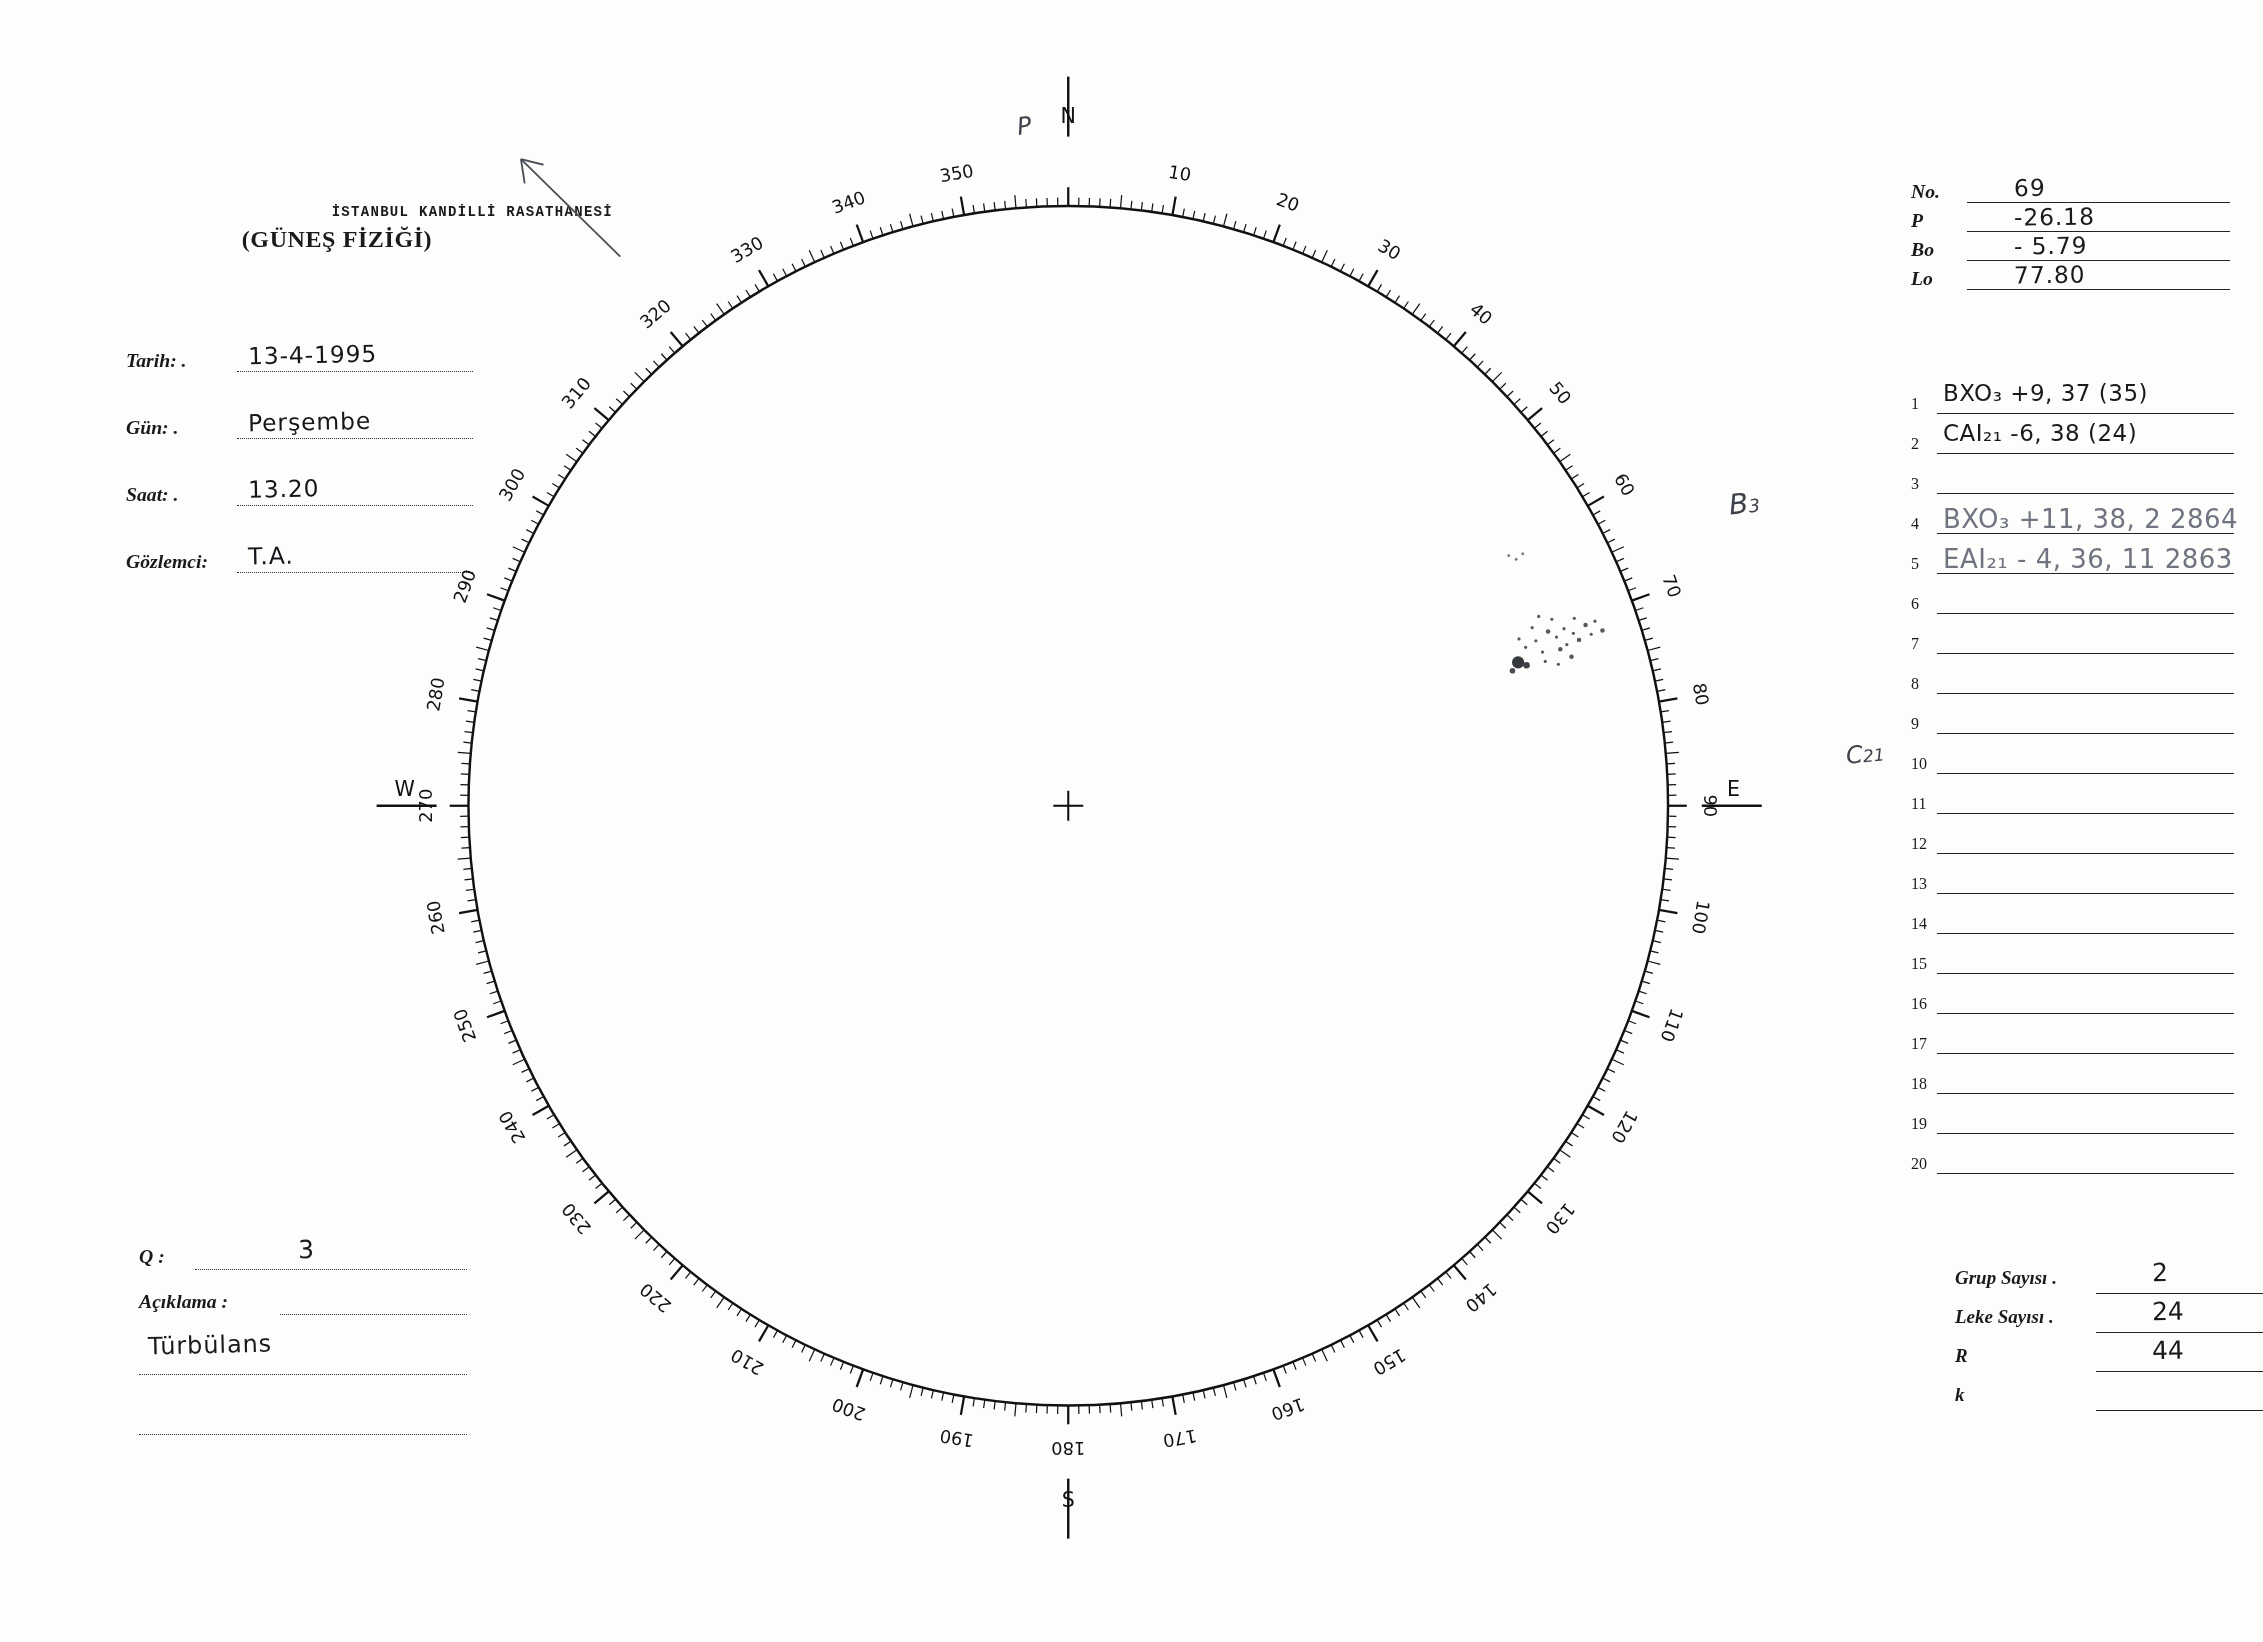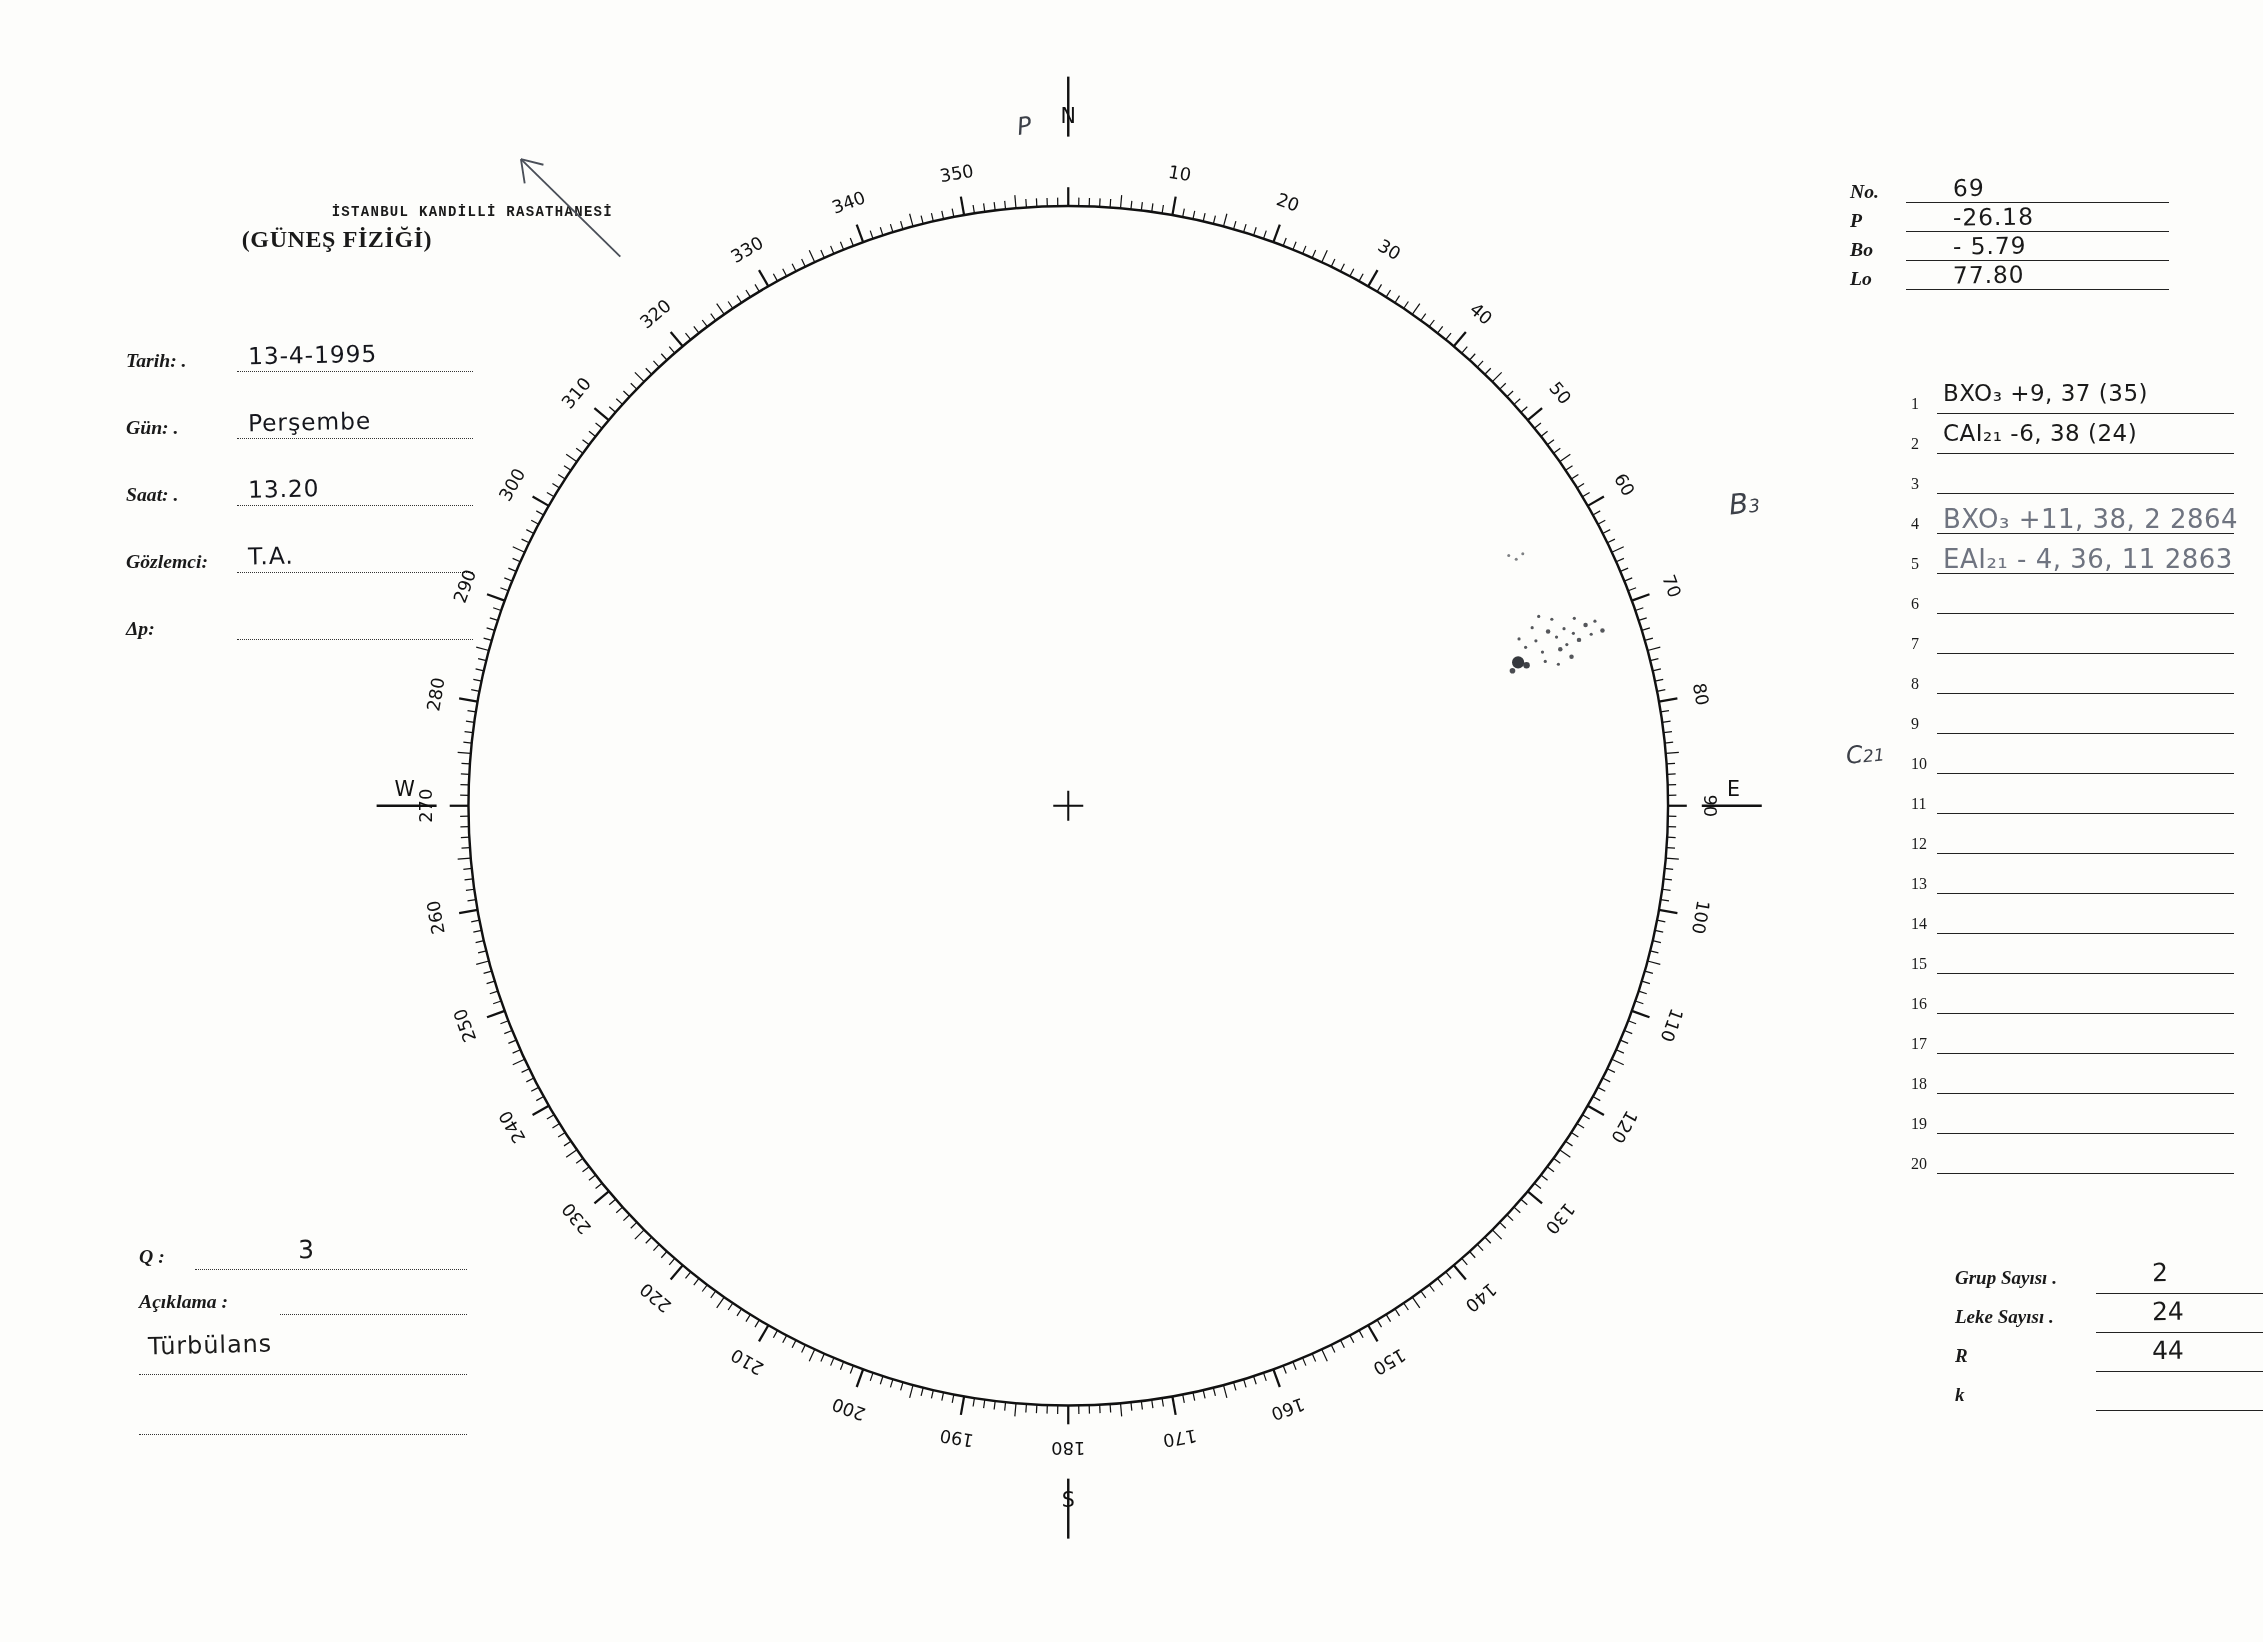--- a/index.html
+++ b/index.html
@@ -128,21 +128,21 @@
     left: 9.4px;
     top: 79px;
     font-family: "DejaVu Sans", sans-serif;
     font-size: 24px;
     transform: rotate(-1.4deg);
     letter-spacing: 0.9px;
   }
   
   .rpanel {
     position: absolute;
-    left: 1850px;
+    left: 1911px;
     top: 178px;
     width: 319px;
   }
   .rrow {
     position: relative;
     height: 29px;
   }
   .rlabel {
     position: absolute;
     left: 0;
@@ -305,25 +305,20 @@
     </div>
     <div class="frow">
       <span class="flabel">Saat: .</span>
       <span class="fdots"></span>
       <span class="fval">13.20</span>
     </div>
     <div class="frow">
       <span class="flabel">Gözlemci:</span>
       <span class="fdots"></span>
       <span class="fval">T.A.</span>
-    </div>
-    <div class="frow">
-      <span class="flabel">Δp:</span>
-      <span class="fdots"></span>
-      <span class="fval"></span>
     </div>
   </div>
 
   <div class="qblock">
     <div class="qrow">
       <span class="qlabel">Q :</span>
       <span class="qdots"></span>
       <span class="qval">3</span>
     </div>
     <div class="qrow">

